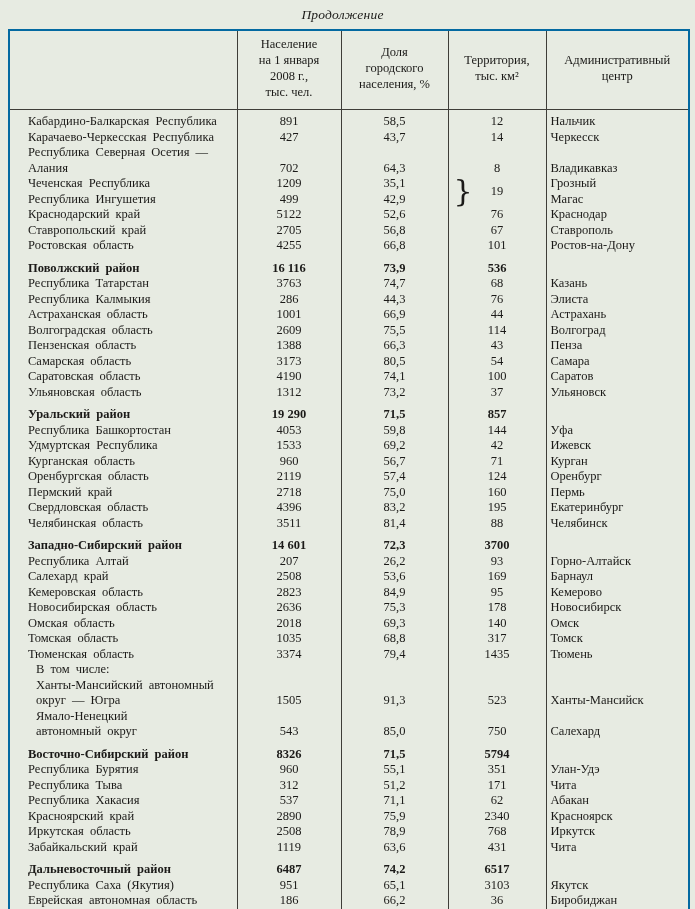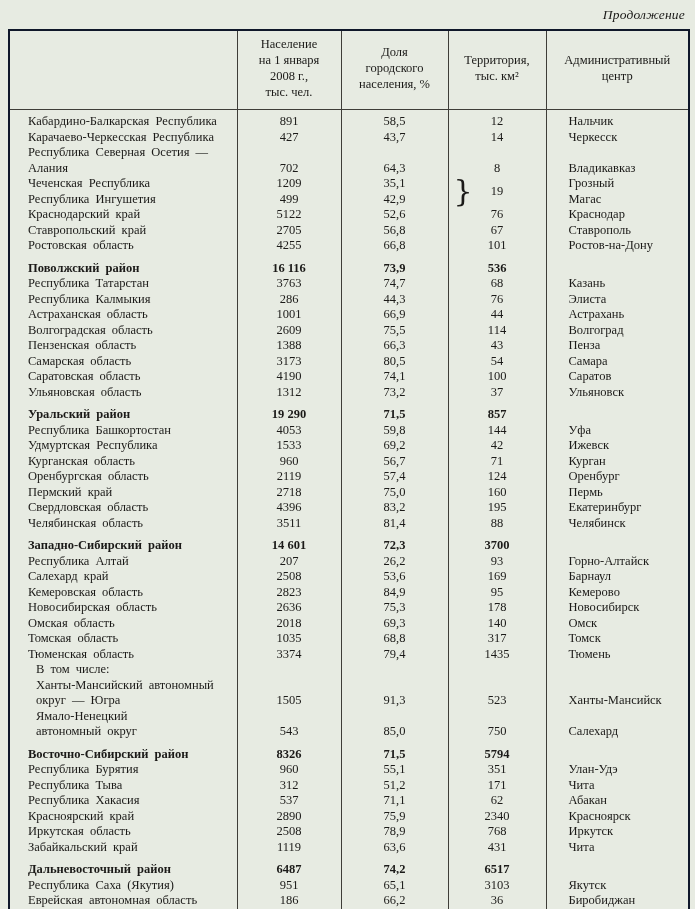--- a/index.html
+++ b/index.html
@@ -7,34 +7,34 @@
     width: 695px; height: 909px;
     background: #e7ebe2;
     overflow: hidden;
     font-family: "Liberation Serif", "DejaVu Serif", serif;
     color: #1b1a18;
     -webkit-font-smoothing: antialiased;
   }
   .page { position: relative; width: 695px; height: 909px; }
 
   .continuation {
-    text-align: right;
+    text-align: center;
     font-style: italic;
     font-size: 13.5px;
     padding: 7px 10px 6px 0;
     letter-spacing: 0.2px;
   }
 
   table.regions {
     border-collapse: collapse;
     table-layout: fixed;
     width: 680px;
     margin-left: 8px;
     background: transparent;
-    border: 2px solid #0f172a;
+    border: 2px solid #0369a1;
   }
   col.c1 { width: 228px; }
   col.c2 { width: 104px; }
   col.c3 { width: 107px; }
   col.c4 { width: 98px; }
   col.c5 { width: 143px; }
 
   thead th {
     height: 70px;
     vertical-align: middle;
@@ -59,21 +59,21 @@
   tr.b td { font-weight: bold; margin-top: 44px; }
 
   td.c-name {
     padding-left: 18px;
     padding-right: 4px;
     white-space: pre-line;
     word-spacing: 3px;
   }
   td.c-name.indent { padding-left: 26px; }
   td.c-num { text-align: center; }
-  td.c-center { padding-left: 22px; word-spacing: 2px; }
+  td.c-center { padding-left: 4px; word-spacing: 2px; }
 
   td.brace-cell {
     vertical-align: middle;
     text-align: center;
     position: relative;
   }
   .brace-glyph {
     position: absolute;
     left: 5px;
     top: 50%;

